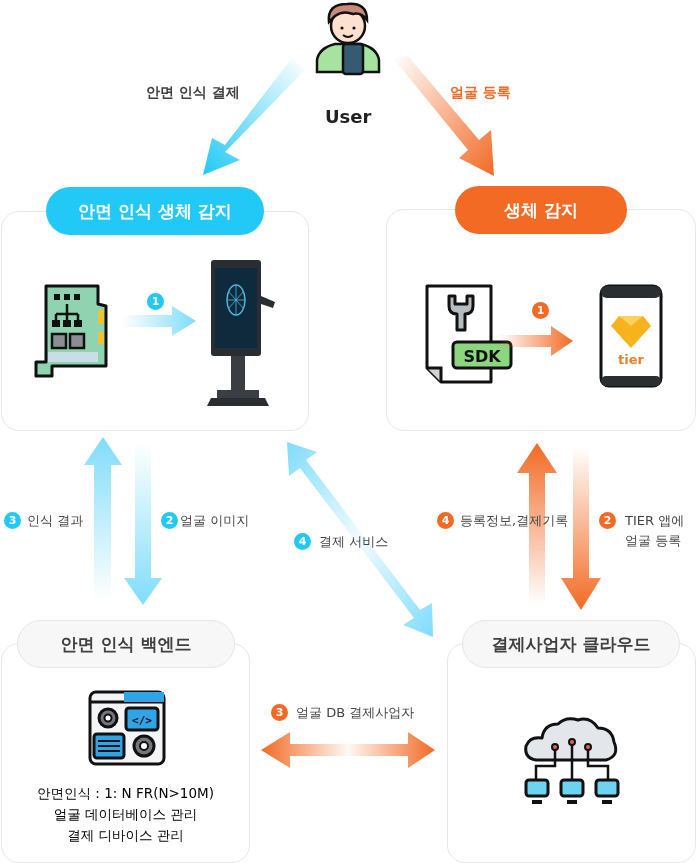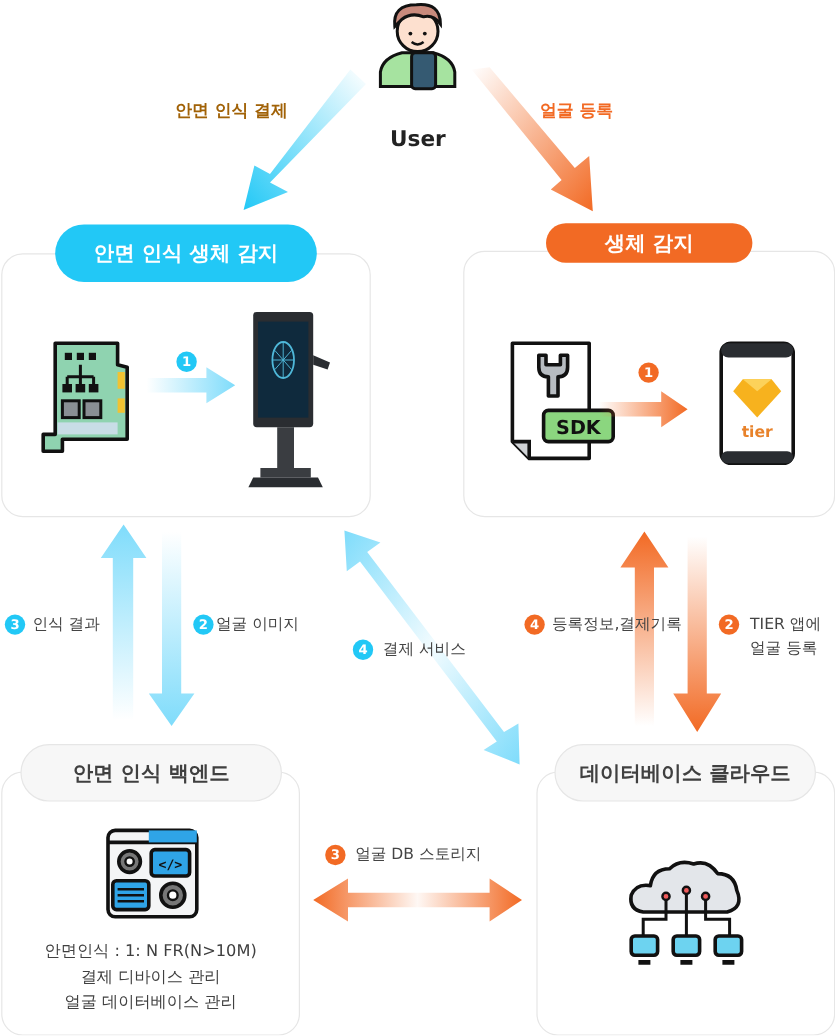--- a/index.html
+++ b/index.html
@@ -12,21 +12,21 @@
   .pill.blue { background:#22c8f6; color:#fff; }
   .pill.orange { background:#f26a24; color:#fff; }
   .pill.gray { background:#f7f7f7; color:#404040; border:1px solid #e6e6e6; }
   .label { position:absolute; font-size:13px; color:#444; line-height:20px; display:flex; align-items:flex-start; gap:6px; white-space:nowrap; }
   .num { display:inline-flex; width:17px; height:17px; border-radius:50%; color:#fff; font-size:11px; font-weight:bold;
          align-items:center; justify-content:center; flex:0 0 auto; margin-top:1px; }
   .num.blue { background:#22c8f6; }
   .num.orange { background:#f26a24; }
   .top-label { position:absolute; font-size:14px; font-weight:bold; }
   svg { position:absolute; overflow:visible; }
-  .desc { position:absolute; font-size:13.5px; color:#404040; text-align:center; line-height:21px; }
+  .desc { position:absolute; font-size:13.5px; color:#000000; text-align:center; line-height:21px; }
   .user-label { position:absolute; font-size:18px; font-weight:bold; color:#222; }
 </style>
 </head>
 <body>
 
 <svg width="696" height="863" style="left:0;top:0">
   <defs>
     <linearGradient id="gBlueDiag" x1="1" y1="0" x2="0" y2="1">
       <stop offset="0" stop-color="#22c8f6" stop-opacity="0"></stop>
       <stop offset="1" stop-color="#22c8f6"></stop>
@@ -110,21 +110,21 @@
     <circle cx="39" cy="26" r="17" fill="#fde0cf" stroke="#111" stroke-width="2.5"></circle>
     <path d="M20,22 Q18,4 38,4 Q58,2 58,20 Q52,12 44,14 Q34,10 26,16 Z" fill="#c98a7c" stroke="#111" stroke-width="2.5"></path>
     <rect x="34" y="44" width="20" height="30" rx="3" fill="#355a72" stroke="#111" stroke-width="2.5"></rect>
     <circle cx="33" cy="28" r="1.6" fill="#111"></circle>
       <circle cx="45" cy="28" r="1.6" fill="#111"></circle>
     <path d="M34,35 Q39,39 44,35" stroke="#111" stroke-width="2" fill="none"></path>
   </svg>
 </div>
 <div class="user-label" style="left:325px;top:106px">User</div>
 
-<div class="top-label" style="left:146px;top:84px;color:#a16207">안면 인식 결제</div>
+<div class="top-label" style="left:146px;top:84px;color:#404040">안면 인식 결제</div>
 <div class="top-label" style="left:450px;top:84px;color:#f26a24">얼굴 등록</div>
 
 <div class="card" style="left:1px;top:211px;width:306px;height:218px">
   <svg width="90" height="100" style="left:30px;top:72px">
     <path d="M14,2 L66,2 L66,20 L74,22 L74,82 L20,82 L20,92 L4,92 L4,78 L14,78 Z" fill="#8fd3b0" stroke="#111" stroke-width="3" stroke-linejoin="round"></path>
     <rect x="66" y="26" width="6" height="14" fill="#f1c232"></rect>
       <rect x="66" y="48" width="6" height="12" fill="#f1c232"></rect>
     <rect x="22" y="10" width="6" height="6" fill="#111"></rect>
       <rect x="32" y="10" width="6" height="6" fill="#111"></rect>
       <rect x="42" y="10" width="6" height="6" fill="#111"></rect>
@@ -179,21 +179,21 @@
   <span class="num orange" style="position:absolute;left:145px;top:91px">1</span>
   <svg width="66" height="104" style="left:212px;top:74px">
     <rect x="2" y="2" width="60" height="100" rx="8" fill="#fff" stroke="#111" stroke-width="3"></rect>
     <rect x="2" y="2" width="60" height="12" rx="6" fill="#2a2d31"></rect>
     <rect x="2" y="92" width="60" height="10" rx="5" fill="#2a2d31"></rect>
     <polygon points="20,32 44,32 52,42 32,64 12,42" fill="#f7b21e"></polygon>
     <polygon points="20,32 44,32 32,42" fill="#fcd25a"></polygon>
     <text x="32" y="80" text-anchor="middle" font-family="DejaVu Sans, sans-serif" font-size="13" fill="#e8822a" font-weight="bold">tier</text>
   </svg>
 </div>
-<div class="pill orange" style="left:455px;top:186px;width:172px;height:33px">생체 감지</div>
+<div class="pill orange" style="left:455px;top:186px;width:172px;height:48px">생체 감지</div>
 
 <div class="label" style="left:4px;top:511px">
   <span class="num blue">3</span>
   <span>인식 결과</span>
 </div>
 <div class="label" style="left:161px;top:511px;gap:2px">
   <span class="num blue">2</span>
   <span>얼굴 이미지</span>
 </div>
 <div class="label" style="left:294px;top:532px;gap:8px">
@@ -209,51 +209,51 @@
 </div>
 <div class="label" style="left:599px;top:511px;gap:9px">
   <span class="num orange">2</span>
   <span style="display:flex;flex-direction:column;align-items:flex-start">
     <span>TIER 앱에</span>
     <span>얼굴 등록</span>
   </span>
 </div>
 <div class="label" style="left:271px;top:703px;gap:8px">
   <span class="num orange">3</span>
-  <span>얼굴 DB 스토리지</span>
+  <span>얼굴 DB 결제사업자</span>
 </div>
 
 <div class="card" style="left:1px;top:643px;width:247px;height:218px">
   <svg width="80" height="78" style="left:86px;top:46px">
     <rect x="2" y="2" width="74" height="72" rx="6" fill="#f4f5f6" stroke="#111" stroke-width="3"></rect>
     <path d="M2,12 L76,12" stroke="#111" stroke-width="3"></path>
     <rect x="36" y="2" width="40" height="10" fill="#2fa4e7"></rect>
     <rect x="38" y="18" width="32" height="22" rx="3" fill="#2fa4e7" stroke="#111" stroke-width="3"></rect>
     <text x="54" y="34" text-anchor="middle" font-family="DejaVu Sans Mono, monospace" font-size="11" font-weight="bold" fill="#111">&lt;/&gt;</text>
     <rect x="6" y="44" width="30" height="24" rx="3" fill="#2fa4e7" stroke="#111" stroke-width="3"></rect>
     <path d="M10,51 L32,51 M10,56 L32,56 M10,61 L32,61" stroke="#111" stroke-width="2"></path>
     <circle cx="20" cy="28" r="9" fill="#777" stroke="#111" stroke-width="3"></circle>
       <circle cx="20" cy="28" r="3.5" fill="#fff" stroke="#111" stroke-width="2"></circle>
     <circle cx="56" cy="56" r="10" fill="#777" stroke="#111" stroke-width="3"></circle>
       <circle cx="56" cy="56" r="4" fill="#fff" stroke="#111" stroke-width="2"></circle>
   </svg>
   <div class="desc" style="left:0;width:247px;top:139px">
     <div>안면인식 : 1: N FR(N&gt;10M)</div>
+    <div>얼굴 데이터베이스 관리</div>
     <div>결제 디바이스 관리</div>
-    <div>얼굴 데이터베이스 관리</div>
   </div>
 </div>
 <div class="pill gray" style="left:17px;top:620px;width:216px;height:46px">안면 인식 백엔드</div>
 
 <div class="card" style="left:447px;top:643px;width:247px;height:218px">
   <svg width="100" height="100" style="left:74px;top:70px">
     <path d="M14,46 Q2,44 4,32 Q8,22 20,24 Q22,10 36,10 Q44,2 56,6 Q68,2 76,14 Q90,14 92,28 Q98,42 84,46 Z" fill="#e3e6ea" stroke="#111" stroke-width="3" stroke-linejoin="round"></path>
     <circle cx="33" cy="33" r="3" fill="#ef5b5b" stroke="#111" stroke-width="2"></circle>
     <circle cx="50" cy="28" r="3" fill="#ef5b5b" stroke="#111" stroke-width="2"></circle>
     <circle cx="66" cy="33" r="3" fill="#ef5b5b" stroke="#111" stroke-width="2"></circle>
     <path d="M33,36 L33,52 L14,52 L14,66 M50,31 L50,66 M66,36 L66,52 L86,52 L86,66" stroke="#111" stroke-width="2.5" fill="none"></path>
     <rect x="4" y="66" width="22" height="16" rx="3" fill="#6dd3f0" stroke="#111" stroke-width="3"></rect>
     <rect x="39" y="66" width="22" height="16" rx="3" fill="#6dd3f0" stroke="#111" stroke-width="3"></rect>
     <rect x="74" y="66" width="22" height="16" rx="3" fill="#6dd3f0" stroke="#111" stroke-width="3"></rect>
     <path d="M10,88 L20,88 M45,88 L55,88 M80,88 L90,88" stroke="#111" stroke-width="4"></path>
   </svg>
 </div>
-<div class="pill gray" style="left:462px;top:620px;width:216px;height:46px">데이터베이스 클라우드</div>
+<div class="pill gray" style="left:462px;top:620px;width:216px;height:46px">결제사업자 클라우드</div>
 
 </body></html>

